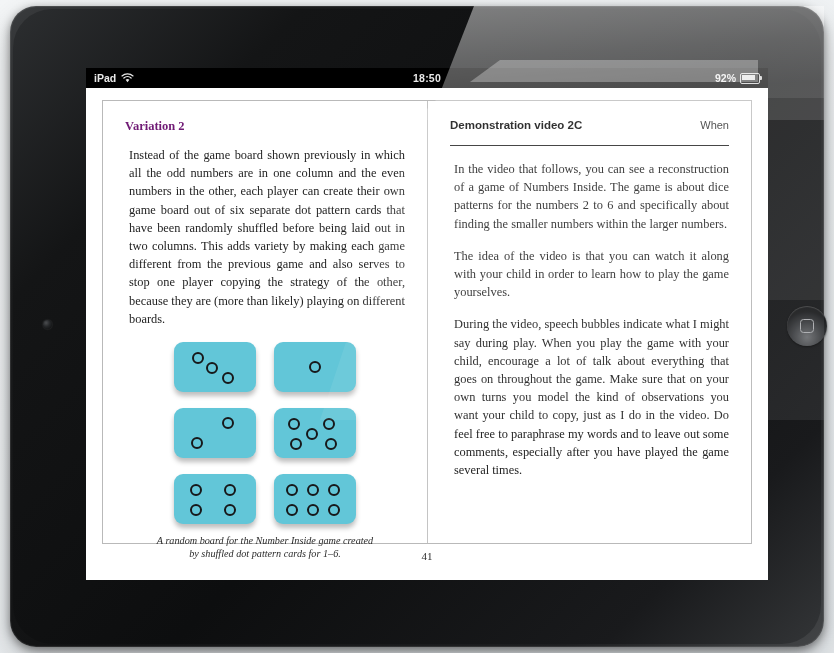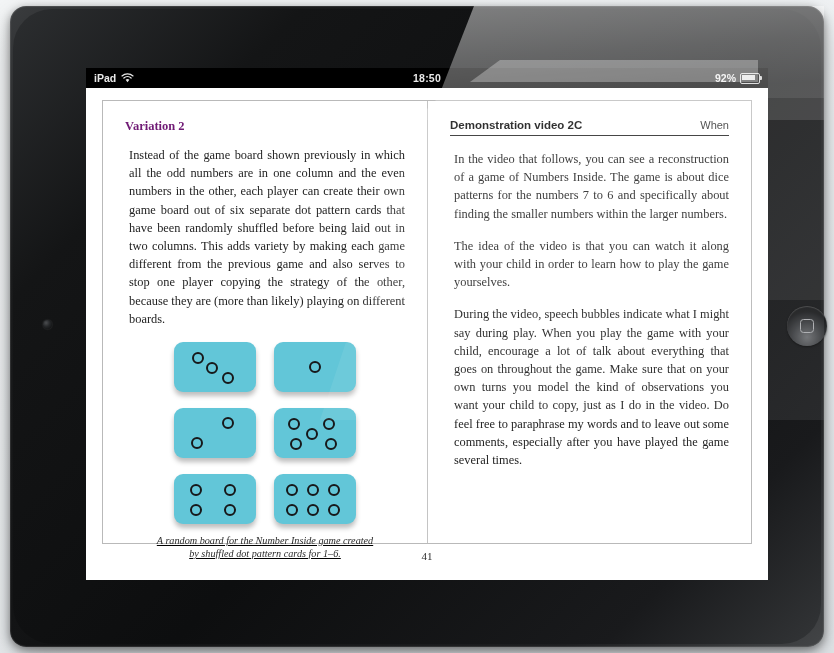--- a/index.html
+++ b/index.html
@@ -26,21 +26,21 @@
     overflow: hidden;
   }
 
   
   #device {
     position: absolute;
     left: 10px;
     top: 6px;
     width: 814px;
     height: 641px;
-    border-radius: 16px;
+    border-radius: 26px;
     background:
       linear-gradient(135deg, #3a3c3e 0%, #191a1b 18%, #111213 50%, #1d1e20 82%, #434547 100%);
     box-shadow:
       0 3px 10px rgba(0,0,0,0.45),
       0 14px 34px rgba(0,0,0,0.22),
       inset 0 0 1px 1px rgba(255,255,255,0.12);
   }
   #device-inner {
     position: absolute;
     left: 3px; top: 3px;
@@ -161,40 +161,39 @@
     color: #232323;
     text-align: justify;
     margin: 0 0 14px 4px;
     hyphens: auto;
   }
   .rule-head {
     display: flex;
     justify-content: space-between;
     align-items: baseline;
     border-bottom: 1.6px solid #2b2b2b;
-    padding-bottom: 4px;
+    padding-bottom: 14px;
     margin-bottom: 14px;
   }
   .rule-head .h-left {
     font-family: "Liberation Sans", sans-serif;
     font-weight: bold;
     font-size: 11.5px;
     color: #121212;
   }
   .rule-head .h-right {
     font-family: "Liberation Sans", sans-serif;
     font-size: 11px;
     color: #3a3a3a;
   }
 
   
   #figure {
     margin: 10px auto 8px auto;
     width: 182px;
-    text-decoration: underline;
   }
   .card-grid {
     display: grid;
     grid-template-columns: 82px 82px;
     grid-template-rows: 50px 50px 50px;
     column-gap: 18px;
     row-gap: 16px;
   }
   .card {
     position: relative;
@@ -357,21 +356,21 @@
                 <div class="caption">A random board for the Number Inside game created by shuffled dot pattern cards for 1–6.</div>
               </div>
             </div>
 
             <div class="col col-right">
               <div class="rule-head">
                 <span class="h-left">Demonstration video 2C</span>
                 <span class="h-right">When</span>
               </div>
               <div id="right-paras">
-                  <p class="para">In the video that follows, you can see a reconstruction of a game of Numbers Inside. The game is about dice patterns for the numbers 7 to 6 and specifically about finding the smaller numbers within the larger numbers.</p>
+                  <p class="para">In the video that follows, you can see a reconstruction of a game of Numbers Inside. The game is about dice patterns for the numbers 2 to 6 and specifically about finding the smaller numbers within the larger numbers.</p>
                   <p class="para">The idea of the video is that you can watch it along with your child in order to learn how to play the game yourselves.</p>
                   <p class="para">During the video, speech bubbles indicate what I might say during play. When you play the game with your child, encourage a lot of talk about everything that goes on throughout the game. Make sure that on your own turns you model the kind of observations you want your child to copy, just as I do in the video. Do feel free to paraphrase my words and to leave out some comments, especially after you have played the game several times.</p>
                 </div>
             </div>
 
           </div>
         </div>
 
         <div id="page-footer">41</div>
       </div>

